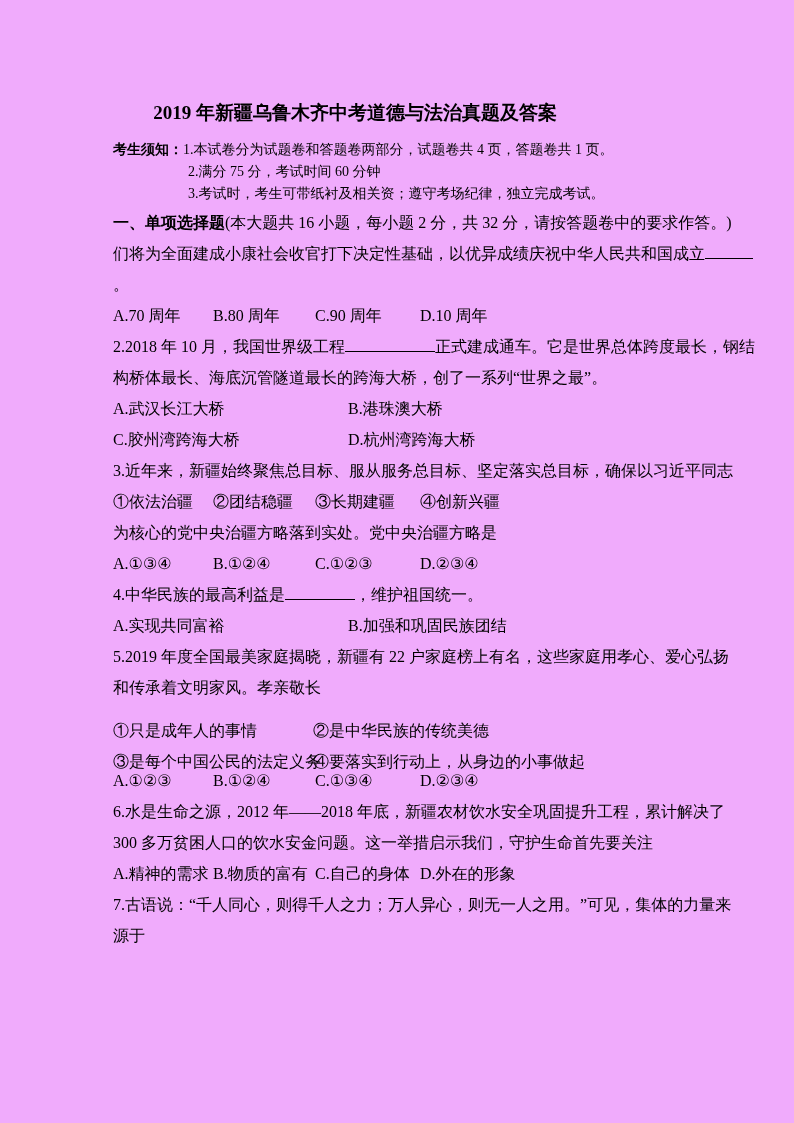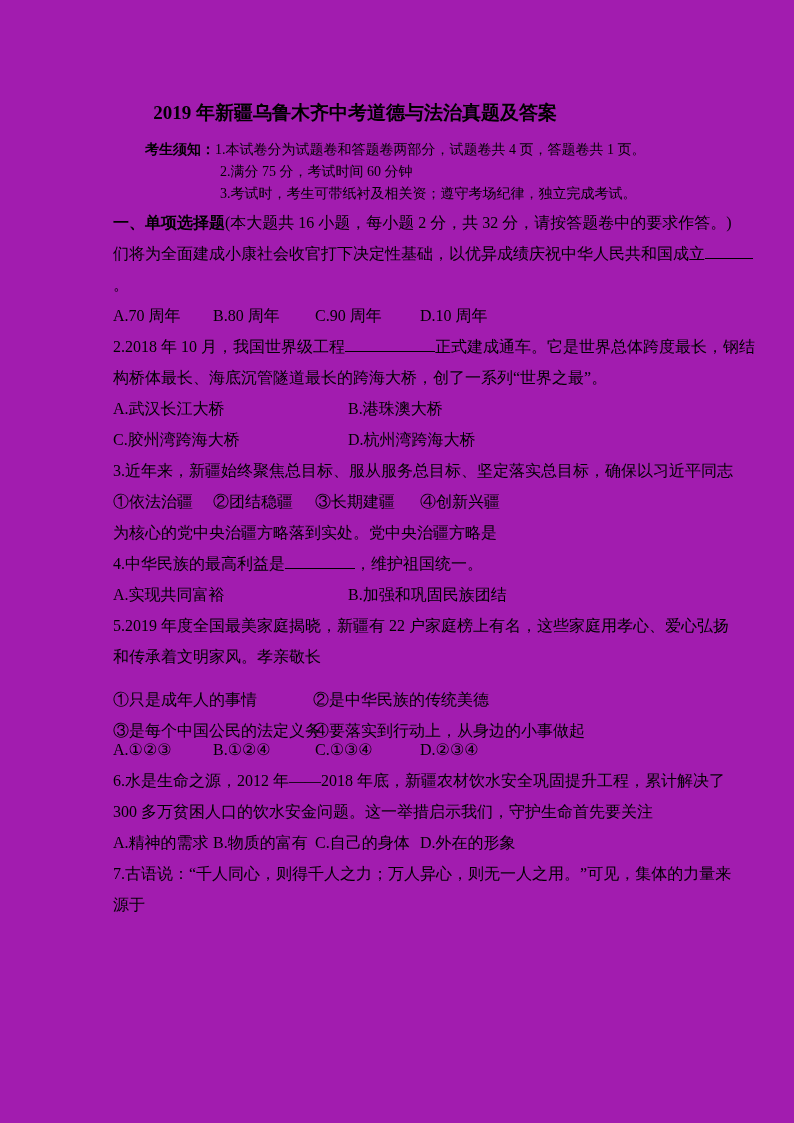--- a/index.html
+++ b/index.html
@@ -1,36 +1,36 @@
 <!DOCTYPE html>
 <html><head>
 <meta charset="utf-8">
 <style>
   * { margin:0; padding:0; box-sizing:border-box; }
   html,body { background:#ffffff; }
   .page {
     position:relative;
     width:794px; height:1123px;
-    background:#a21caf;
+    background:#f0abfc;
     color:#000000;
     font-family:"Liberation Serif","DejaVu Serif",serif;
     overflow:hidden;
   }
   .content { padding:100px 109px 0 113px; }
 
   .doc-title {
     font-size:19px; font-weight:bold;
     line-height:26px;
     text-align:center;
     padding-right:88px;
     white-space:nowrap;
   }
 
   .notice { margin-top:13px; font-size:14px; line-height:22px; }
-  .notice-line { height:22px; white-space:nowrap;margin-left:32px; }
+  .notice-line { height:22px; white-space:nowrap; }
   .notice-label { font-weight:bold; }
   .notice-indent { padding-left:75px; }
 
   .doc-body { margin-top:2px; font-size:16px; line-height:31px; }
   .line { height:31px; white-space:nowrap; }
   .sec-bold { font-weight:bold; }
 
   .blank {
     display:inline-block;
     border-bottom:1px solid #000;
@@ -96,20 +96,23 @@
       </div>
       <div class="line">
         <span class="c2a-1">C.胶州湾跨海大桥</span><span class="c2-2">D.杭州湾跨海大桥</span>
       </div>
 
       <div class="line">3.近年来，新疆始终聚焦总目标、服从服务总目标、坚定落实总目标，确保以习近平同志</div>
       <div class="line">
         <span class="c4-1">①依法治疆</span><span class="c4-2">②团结稳疆</span><span class="c4-3">③长期建疆</span><span class="c4-4">④创新兴疆</span>
       </div>
       <div class="line">为核心的党中央治疆方略落到实处。党中央治疆方略是</div>
+      <div class="line">
+        <span class="c4-1">A.①③④</span><span class="c4-2">B.①②④</span><span class="c4-3">C.①②③</span><span class="c4-4">D.②③④</span>
+      </div>
 
       <div class="line">
         <span>4.中华民族的最高利益是</span><span class="blank w70"></span><span>，维护祖国统一。</span>
       </div>
       <div class="line">
         <span class="c2a-1">A.实现共同富裕</span><span class="c2-2">B.加强和巩固民族团结</span>
       </div>
 
       <div class="line">5.2019 年度全国最美家庭揭晓，新疆有 22 户家庭榜上有名，这些家庭用孝心、爱心弘扬</div>
       <div class="line">和传承着文明家风。孝亲敬长</div>

